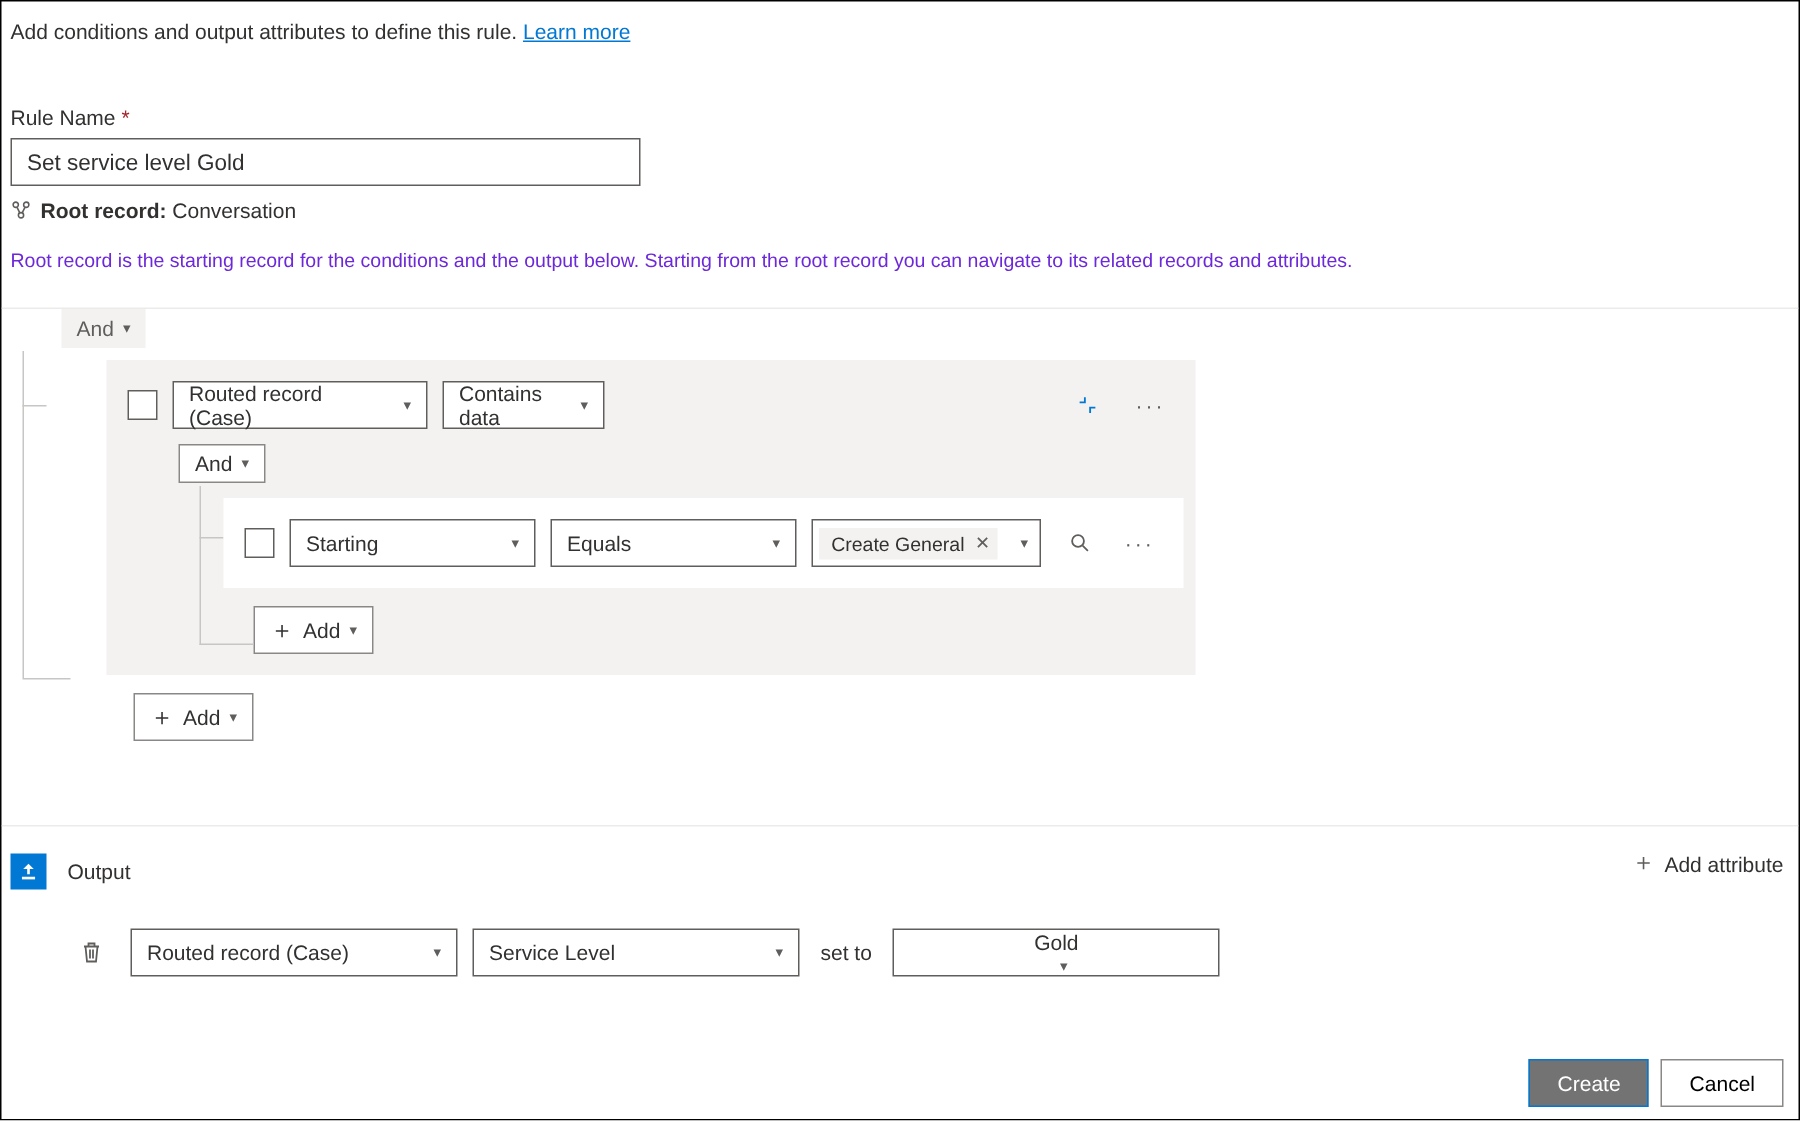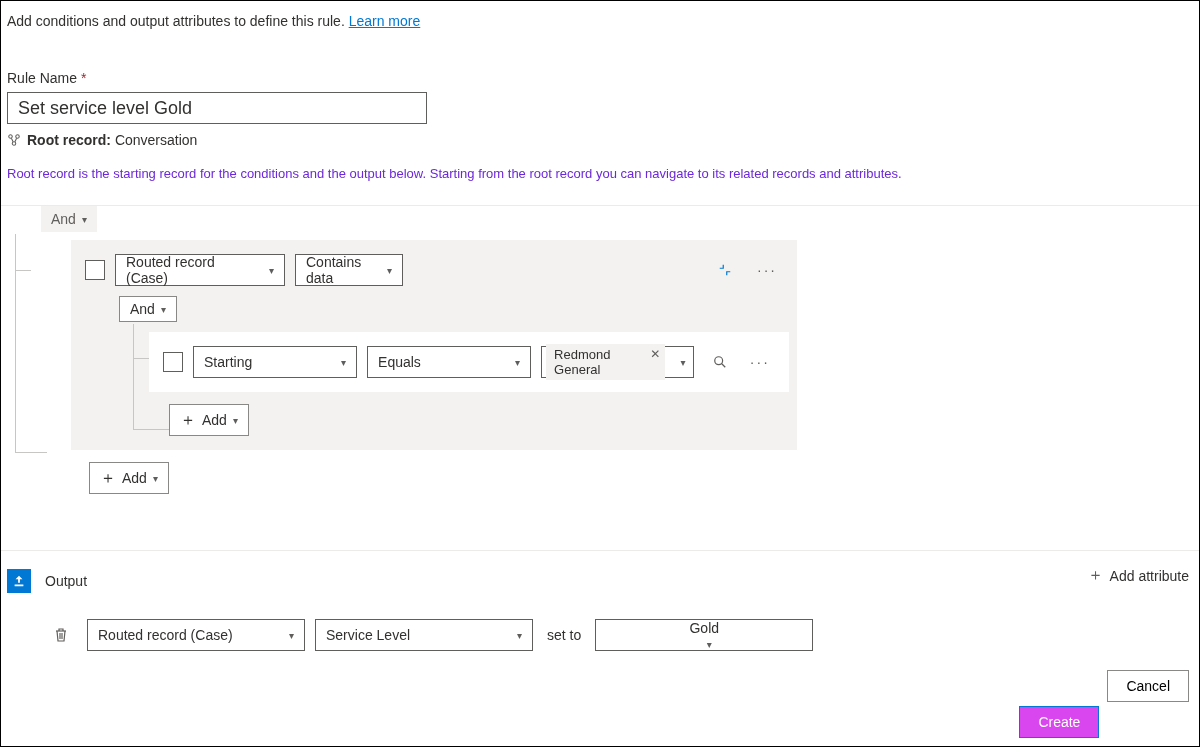--- a/index.html
+++ b/index.html
@@ -43,21 +43,21 @@
     font-size: 14px;
     color: #323130;
   }
   .req { color: #a4262c; }
   .text-input {
     margin-top: 6px;
     width: 420px;
     height: 32px;
     border: 1px solid #605e5c;
     padding: 0 10px;
-    font-size: 18px;
+    font-size: 15px;
     color: #323130;
     font-family: inherit;
   }
   .root-record {
     padding: 8px 6px 10px 6px;
   }
   .root-record-line {
     display: flex;
     align-items: center;
     gap: 6px;
@@ -277,24 +277,23 @@
   .btn {
     height: 32px;
     padding: 0 18px;
     font-size: 14px;
     border: 1px solid #8a8886;
     background: #fff;
     cursor: pointer;
     font-family: inherit;
   }
   .btn.primary {
-    background: #d946ef;
+    background: #737373;
     border-color: #0078d4;
     color: #fff;
-    margin-top: 36px;
   }
 
   svg { display: block; }
 </style>
 </head>
 <body>
 
 <div class="page">
 
   <div class="header">
@@ -387,21 +386,21 @@
             <div class="dd" style="width:172px;">
               <span>Starting</span>
               <span class="chev">▾</span>
             </div>
             <div class="dd" style="width:172px;">
               <span>Equals</span>
               <span class="chev">▾</span>
             </div>
             <div class="tag-box" style="width:160px;">
               <div class="tag">
-                <span>Redmond General</span>
+                <span>Create General</span>
                 <span class="x">✕</span>
               </div>
               <span class="chev">▾</span>
             </div>
             <div class="icon-btn">
               <svg width="14" height="14" viewBox="0 0 16 16">
                   <g stroke="#605e5c" fill="none" stroke-width="1.4">
                     <circle cx="6.5" cy="6.5" r="4.5"></circle>
                     <path d="M10 10 L14 14"></path>
                   </g>

